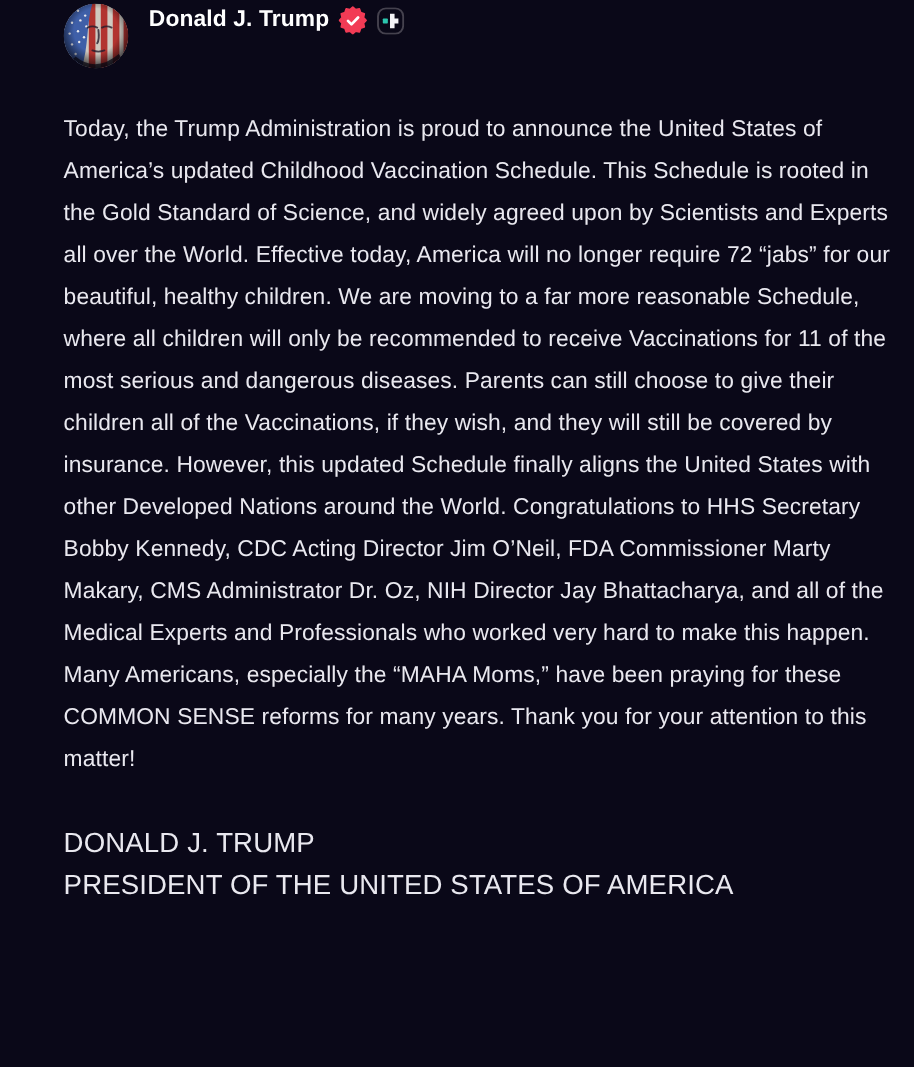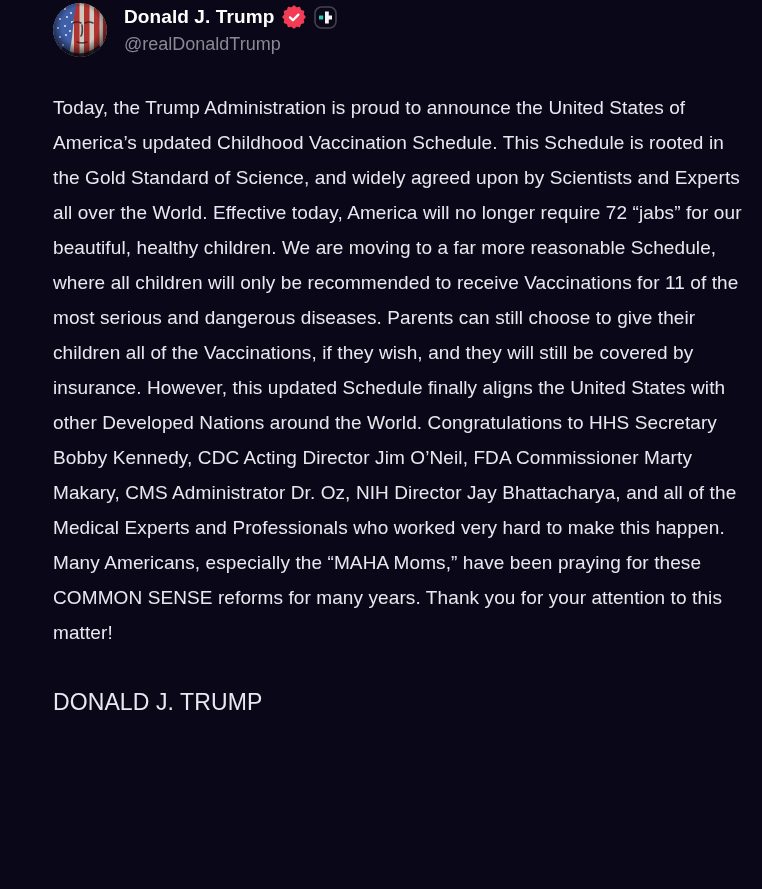--- a/index.html
+++ b/index.html
@@ -132,23 +132,23 @@
         <svg class="verified-badge" viewBox="0 0 24 24">
           <polygon class="seal" stroke-width="1.5" stroke-linejoin="round" points="23,12 20.89,14.38 21.53,17.5 18.51,18.51 17.5,21.53 14.38,20.89 12,23 9.62,20.89 6.5,21.53 5.49,18.51 2.47,17.5 3.11,14.38 1,12 3.11,9.62 2.47,6.5 5.49,5.49 6.5,2.47 9.62,3.11 12,1 14.38,3.11 17.5,2.47 18.51,5.49 21.53,6.5 20.89,9.62"></polygon>
           <polyline points="8,12.4 10.9,15.3 16.4,9.6" fill="none" stroke="#ffffff" stroke-width="2.3" stroke-linecap="round" stroke-linejoin="round"></polyline>
         </svg>
         <svg class="plus-badge" viewBox="0 0 23 23">
           <rect class="frame" x="1" y="1" width="21" height="21" rx="6.5" fill="none" stroke-width="1.6"></rect>
           <rect class="accent" x="5" y="9.4" width="4.2" height="4.2" rx="0.6"></rect>
           <path d="M11,5.5 h3.8 v3.9 h3.2 v4.2 h-3.2 v3.9 h-3.8 v-3.9 h-0.0 v-4.2 h0 Z" fill="#f4f3f7"></path>
         </svg>
       </div>
-      <span class="handle">@realDonaldTrump</span>
     </div>
   </div>
 
   <div class="body-text">Today, the Trump Administration is proud to announce the United States of America’s updated Childhood Vaccination Schedule. This Schedule is rooted in the Gold Standard of Science, and widely agreed upon by Scientists and Experts all over the World. Effective today, America will no longer require 72 “jabs” for our beautiful, healthy children. We are moving to a far more reasonable Schedule, where all children will only be recommended to receive Vaccinations for 11 of the most serious and dangerous diseases. Parents can still choose to give their children all of the Vaccinations, if they wish, and they will still be covered by insurance. However, this updated Schedule finally aligns the United States with other Developed Nations around the World. Congratulations to HHS Secretary Bobby Kennedy, CDC Acting Director Jim O’Neil, FDA Commissioner Marty Makary, CMS Administrator Dr. Oz, NIH Director Jay Bhattacharya, and all of the Medical Experts and Professionals who worked very hard to make this happen. Many Americans, especially the “MAHA Moms,” have been praying for these COMMON SENSE reforms for many years. Thank you for your attention to this matter!</div>
 
   <div class="signature">
     <span>DONALD J. TRUMP</span>
+    <span>PRESIDENT OF THE UNITED STATES OF AMERICA</span>
   </div>
 
 </div>
 
 </body></html>

